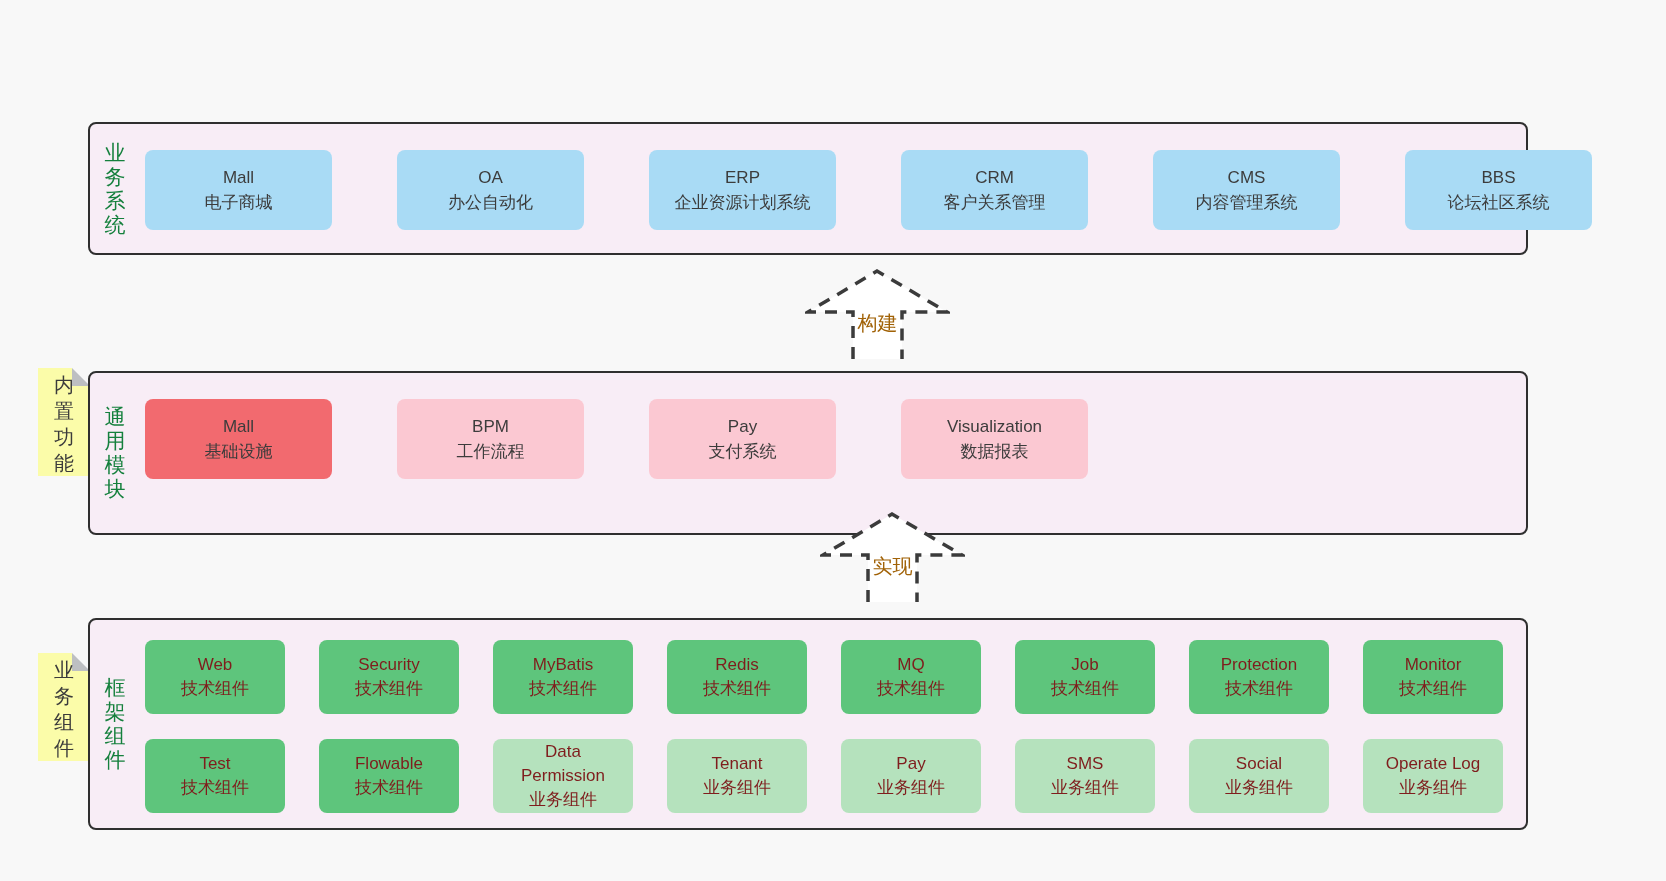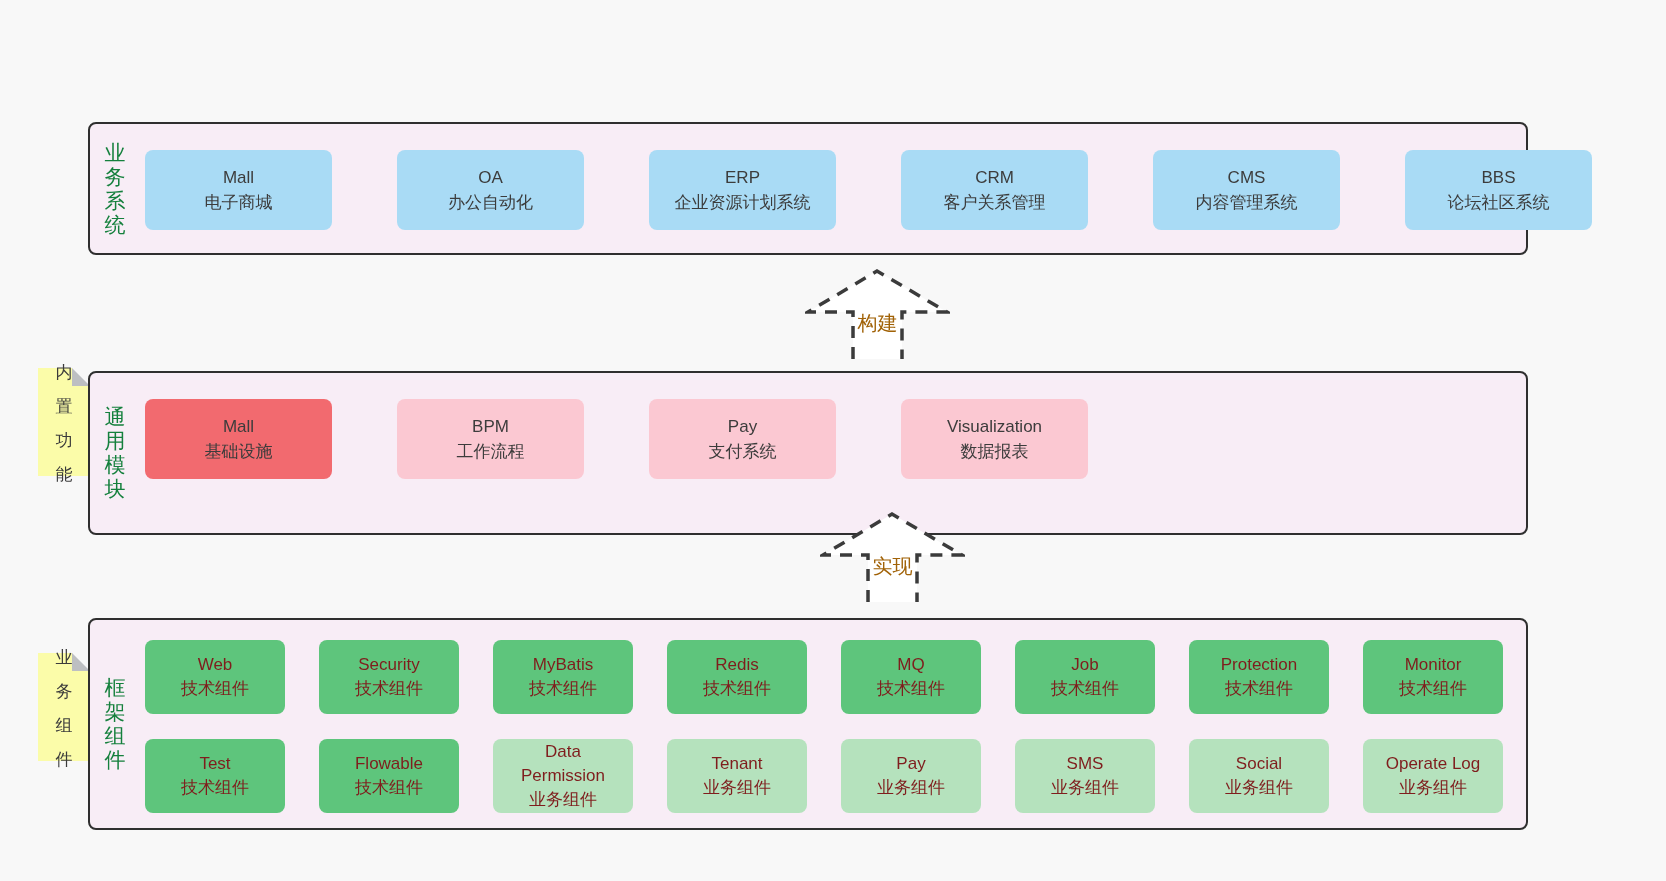--- a/index.html
+++ b/index.html
@@ -92,21 +92,21 @@
     border-width:0 18px 18px 0;
     border-color:#f8f8f8 #f8f8f8 #bdbfc2 #bdbfc2;
   }
   .sticky-modules{top:368px;height:108px;}
   .sticky-components{top:653px;height:108px;}
   .sticky .sticky-text{
     position:absolute;
     left:50%;top:52%;
     transform:translate(-50%,-50%);
     width:22px;
-    font-size:17px;line-height:34px;
+    font-size:20px;line-height:26px;
     text-align:center;
     word-break:break-all;
     color:#3b3b3b;
   }
 
   
   .arrow{
     position:absolute;
     width:145px;height:95px;
     z-index:3;

